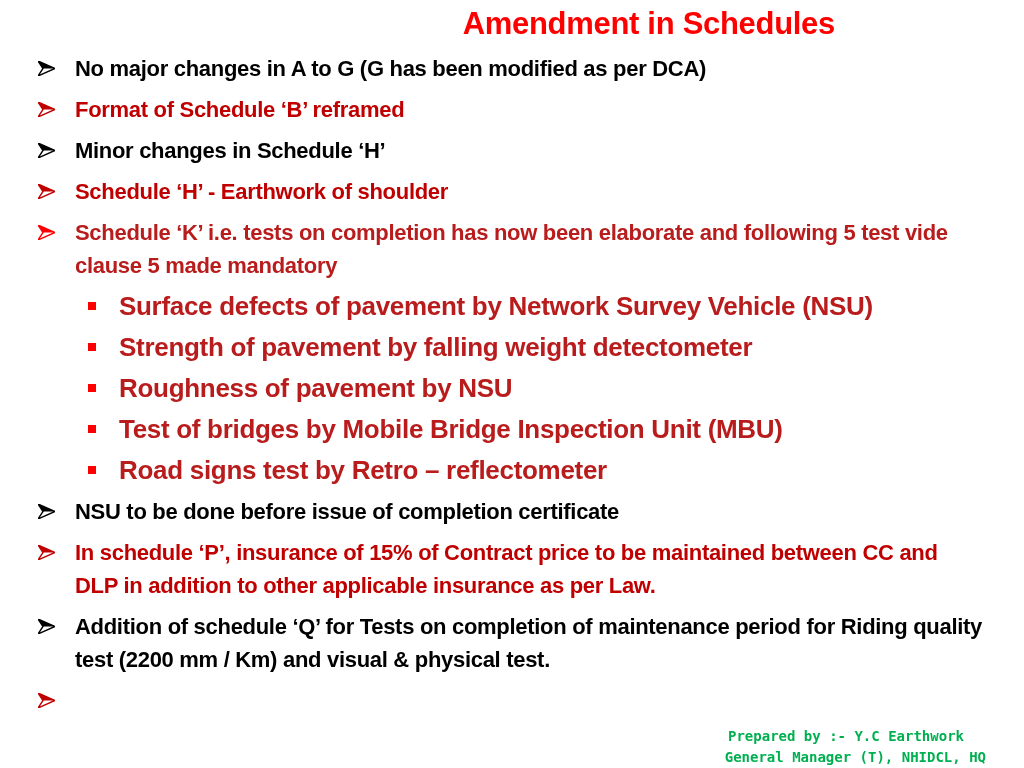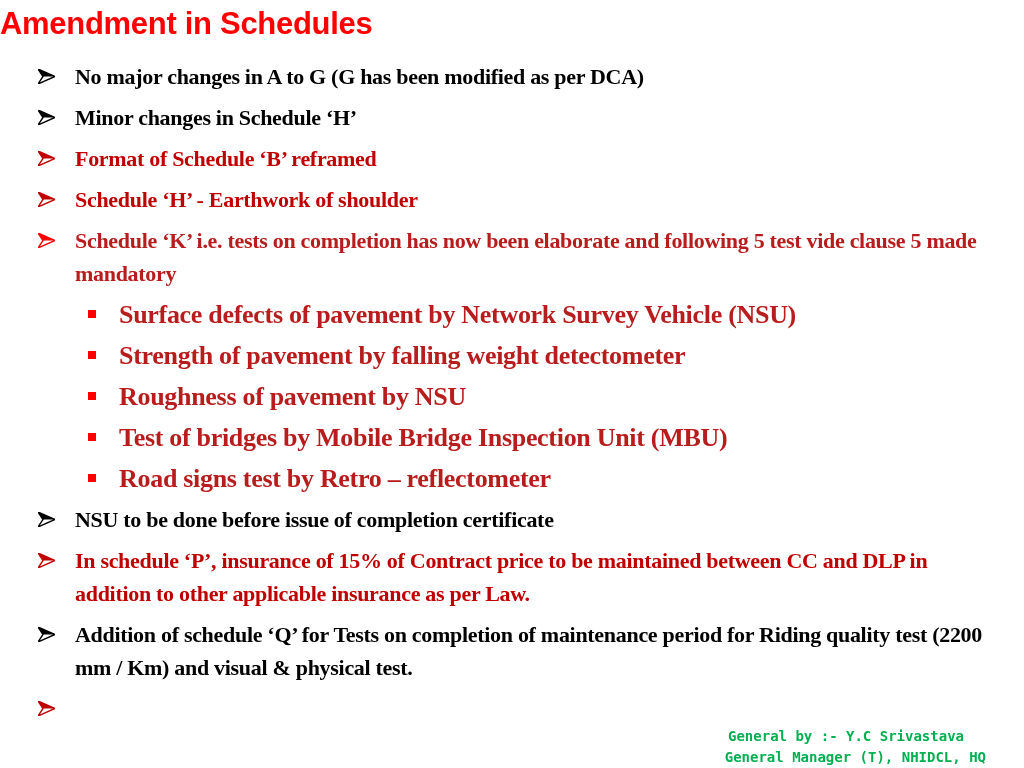--- a/index.html
+++ b/index.html
@@ -1,20 +1,20 @@
 <!DOCTYPE html>
 <html><head>
 <meta charset="utf-8">
 <style>
   html, body { margin:0; padding:0; }
   body { width:1024px; height:768px; background:#ffffff; position:relative; overflow:hidden;
          font-family:"Liberation Sans", "DejaVu Sans", sans-serif; }
-  .title { position:absolute; left:0; width:835px; top:6px; text-align:left;
+  .title { position:absolute; left:0; width:835px; top:6px; text-align:right;
            font-size:31px; font-weight:bold; color:#ff0000; letter-spacing:-0.3px; }
-  .list { position:absolute; left:38px; top:60px; width:944px;font-family:Liberation Serif, serif; }
+  .list { position:absolute; left:38px; top:52px; width:944px; }
   .item { position:relative; font-weight:bold; font-size:22px; line-height:33px;
           padding-left:37px; margin-bottom:8px; letter-spacing:-0.3px; }
   .item.just { text-align:justify; }
   .arrow { position:absolute; left:0; top:9px; width:17px; height:15px; }
   .sub { position:relative; font-weight:bold; font-size:26px; line-height:33px;
          padding-left:81px; margin-bottom:8px; letter-spacing:-0.3px; }
   .sq { position:absolute; left:50px; top:12px; width:8px; height:8px; }
   .black { color:#000000; }
   .dred { color:#c00000; }
   .red { color:#b91c1c; }
@@ -30,34 +30,34 @@
 <div class="list">
 
   <div class="item black">
     <svg class="arrow" viewBox="0 0 17 15">
         <path d="M0 0 L17 7.5 L0 15 L5 7.5 Z" fill="none" stroke="#000" stroke-width="1.4"></path>
         <path d="M0 0 L17 7.5 L5 7.5 Z" fill="#000"></path>
       </svg>
     <span>No major changes in A to G (G has been modified as per DCA)</span>
   </div>
 
+  <div class="item dred">
+    <svg class="arrow" viewBox="0 0 17 15">
+        <path d="M0 0 L17 7.5 L0 15 L5 7.5 Z" fill="none" stroke="#c00000" stroke-width="1.4"></path>
+        <path d="M0 0 L17 7.5 L5 7.5 Z" fill="#c00000"></path>
+      </svg>
+    <span>Format of Schedule ‘B’ reframed</span>
+  </div>
+
   <div class="item black">
     <svg class="arrow" viewBox="0 0 17 15">
         <path d="M0 0 L17 7.5 L0 15 L5 7.5 Z" fill="none" stroke="#000" stroke-width="1.4"></path>
         <path d="M0 0 L17 7.5 L5 7.5 Z" fill="#000"></path>
       </svg>
     <span>Minor changes in Schedule ‘H’</span>
-  </div>
-
-  <div class="item dred">
-    <svg class="arrow" viewBox="0 0 17 15">
-        <path d="M0 0 L17 7.5 L0 15 L5 7.5 Z" fill="none" stroke="#c00000" stroke-width="1.4"></path>
-        <path d="M0 0 L17 7.5 L5 7.5 Z" fill="#c00000"></path>
-      </svg>
-    <span>Format of Schedule ‘B’ reframed</span>
   </div>
 
   <div class="item dred">
     <svg class="arrow" viewBox="0 0 17 15">
         <path d="M0 0 L17 7.5 L0 15 L5 7.5 Z" fill="none" stroke="#c00000" stroke-width="1.4"></path>
         <path d="M0 0 L17 7.5 L5 7.5 Z" fill="#c00000"></path>
       </svg>
     <span>Schedule ‘H’ - Earthwork of shoulder</span>
   </div>
 
@@ -116,15 +116,15 @@
 
   <div class="item dred">
     <svg class="arrow" viewBox="0 0 17 15">
         <path d="M0 0 L17 7.5 L0 15 L5 7.5 Z" fill="none" stroke="#c00000" stroke-width="1.4"></path>
         <path d="M0 0 L17 7.5 L5 7.5 Z" fill="#c00000"></path>
       </svg>
   </div>
 </div>
 
 <div class="footer">
-  <div class="l1">General by :- Y.C Srivastava</div>
+  <div class="l1">Prepared by :- Y.C Earthwork</div>
   <div>General Manager (T), NHIDCL, HQ</div>
 </div>
 
 </body></html>

